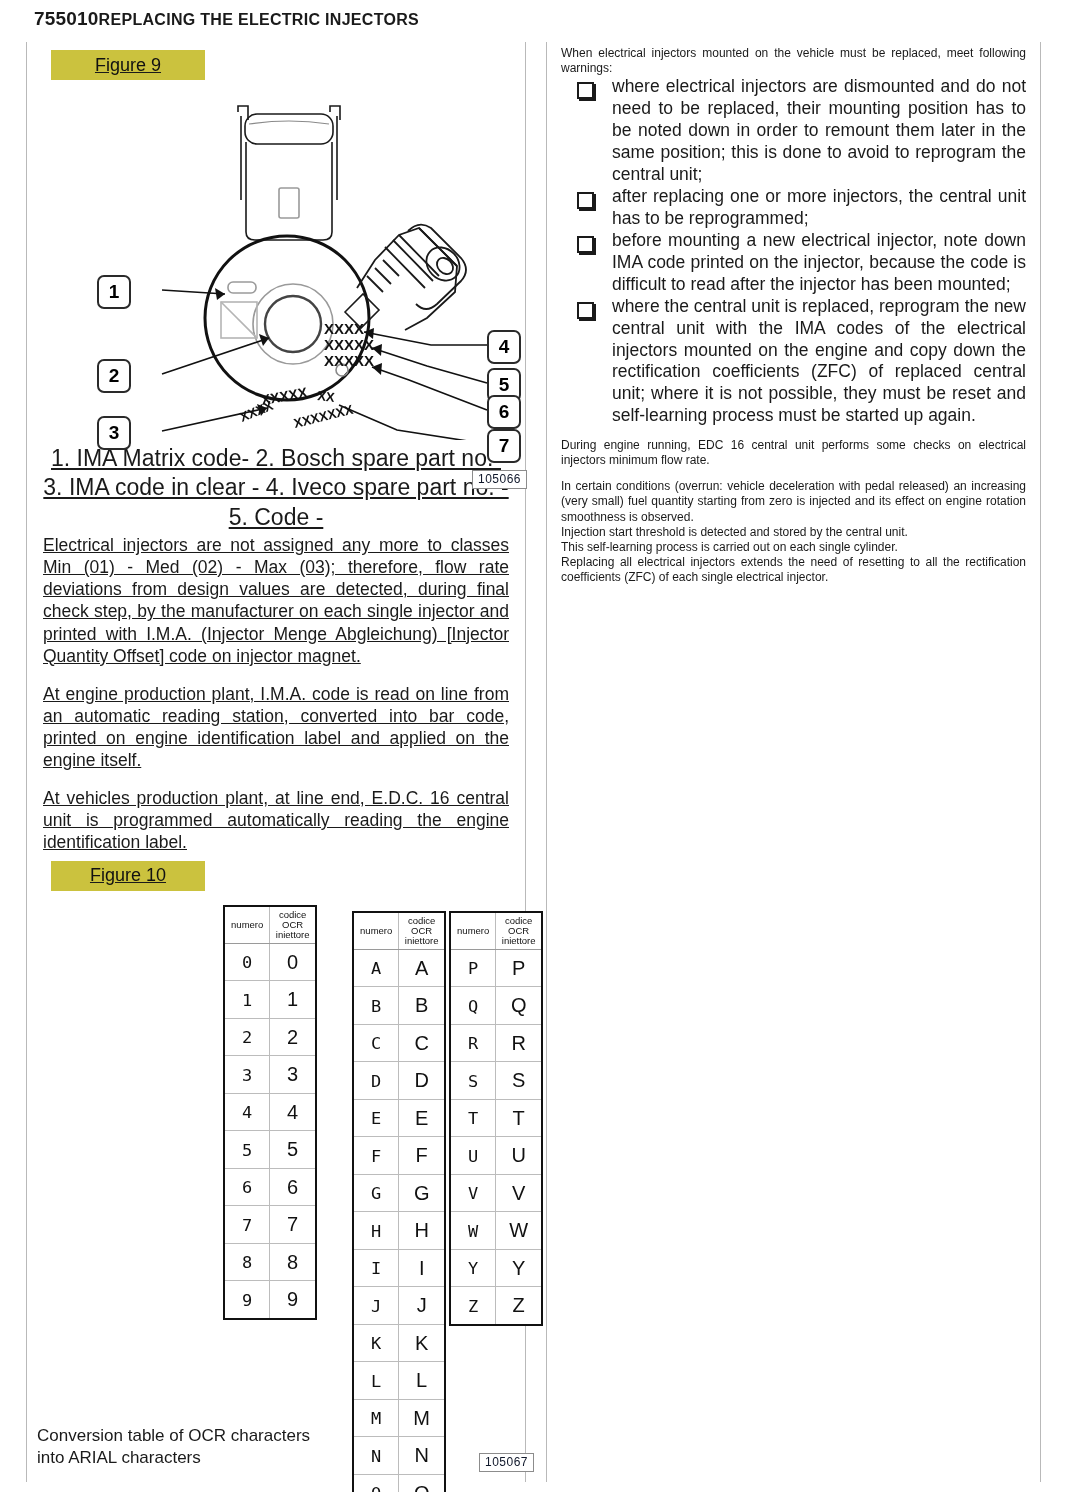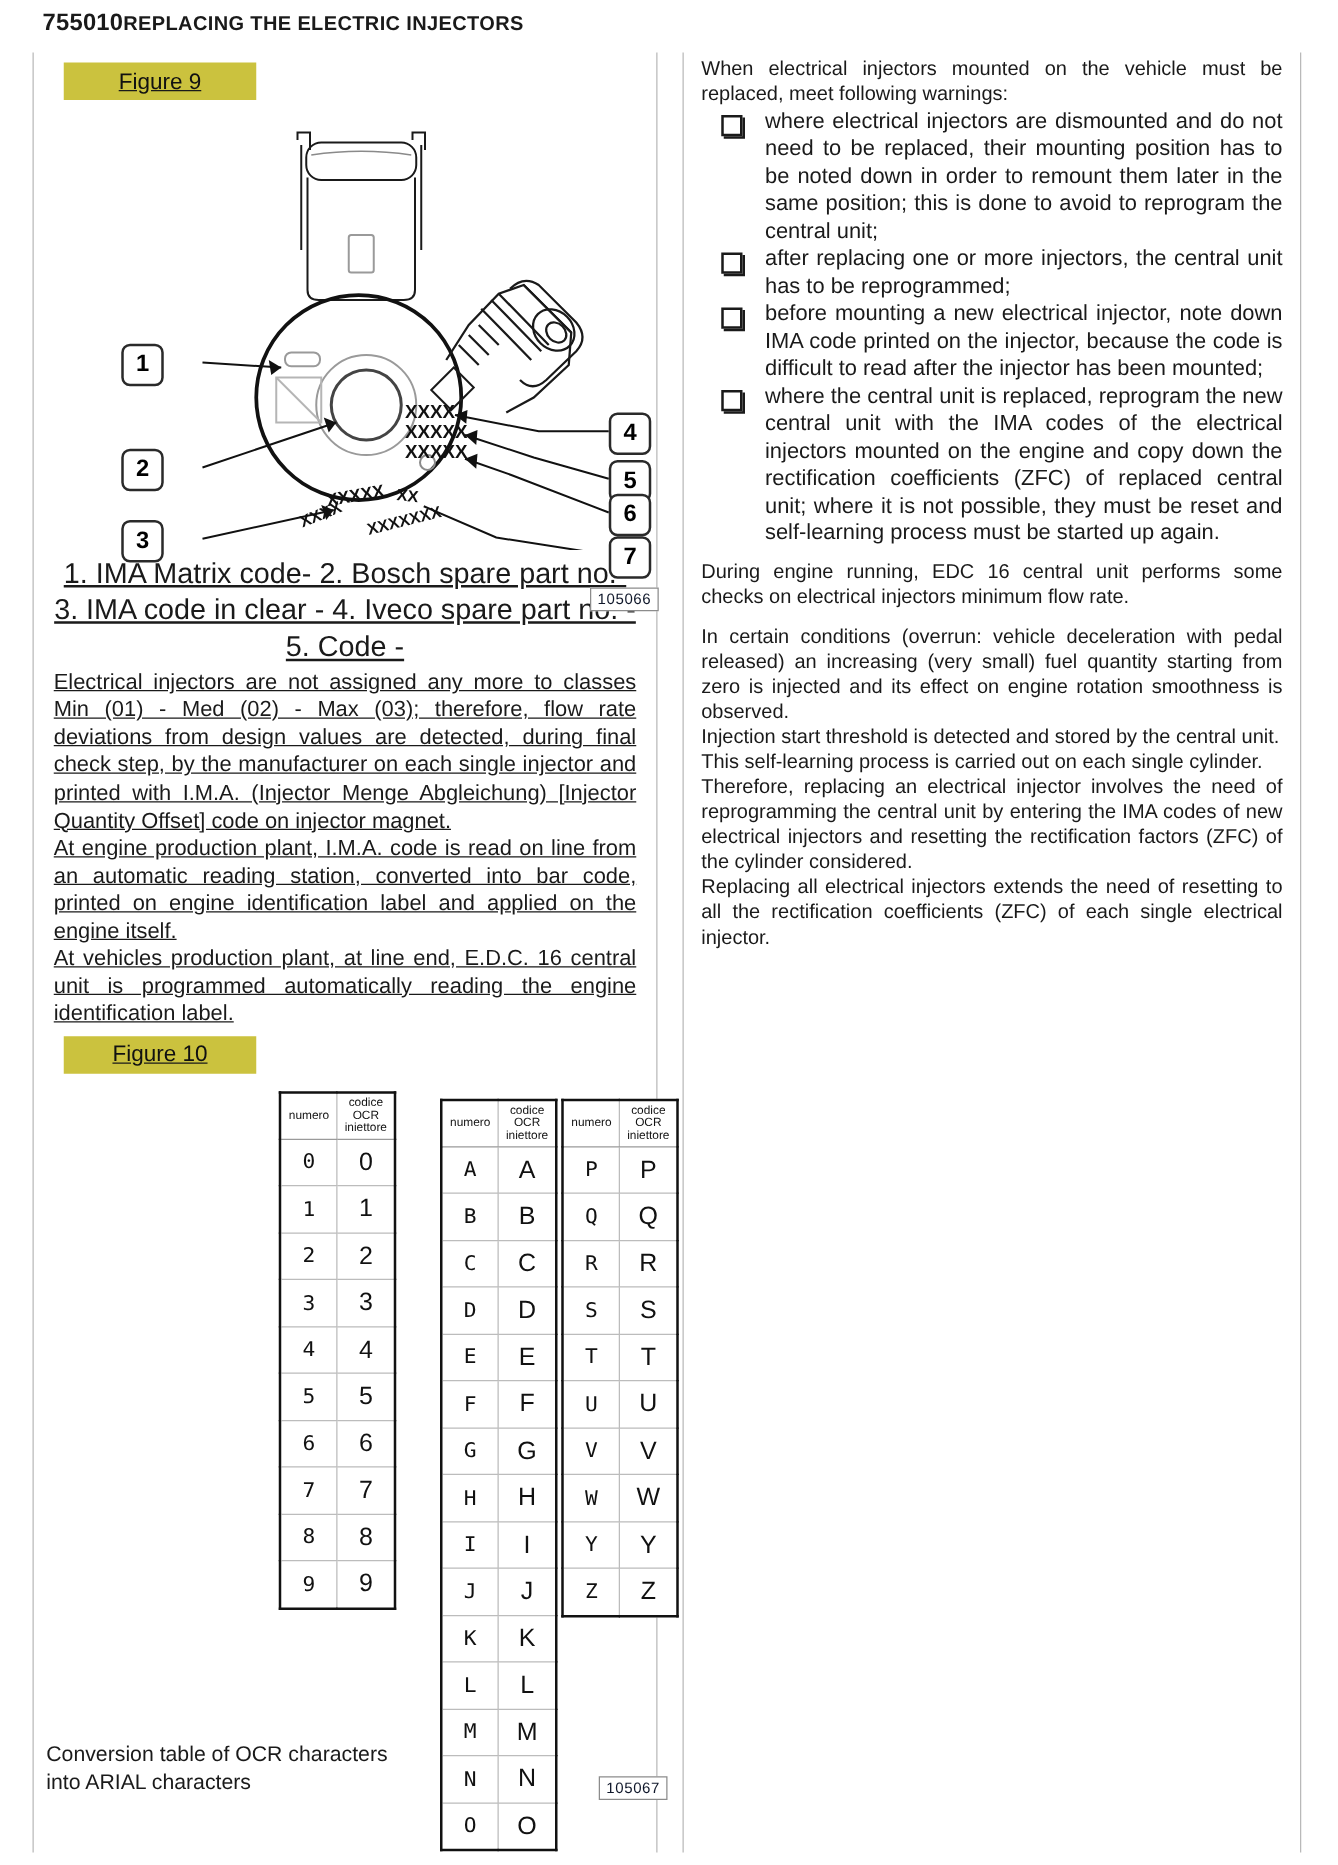--- a/index.html
+++ b/index.html
@@ -107,21 +107,21 @@
     padding: 4px 16px 0 16px;
     color: #1a1a1a;
   }
   .para {
     text-align: justify;
     font-size: 17.5px;
     line-height: 1.26;
     margin: 0 16px;
     color: #1a1a1a;
   }
-  .para + .para { margin-top: 0; }
+  .para + .para { margin-top: 16px; }
 
   
   .fig10-area {
     position: relative;
     width: 498px;
     height: 600px;
     margin-top: 14px;
   }
   .ocr-table {
     position: absolute;
@@ -173,21 +173,21 @@
   }
   .ref10 {
     position: absolute;
     left: 452px;
     top: 548px;
   }
 
   
   .rc-para {
     text-align: justify;
-    font-size: 16px;
+    font-size: 12px;
     line-height: 1.255;
     margin: 0 14px 0 14px;
   }
   .rc-para.top { margin-top: 4px; }
   .rc-list { margin: 0; padding: 0; list-style: none; }
   .rc-item {
     display: flex;
     align-items: flex-start;
     margin: 0 14px 0 30px;
   }
@@ -540,15 +540,14 @@
     </div>
   </div>
 
   <div class="rc-gap"></div>
 
   <div class="rc-para">During engine running, EDC 16 central unit performs some checks on electrical injectors minimum flow rate.</div>
   <div class="rc-gap"></div>
   <div class="rc-para">In certain conditions (overrun: vehicle deceleration with pedal released) an increasing (very small) fuel quantity starting from zero is injected and its effect on engine rotation smoothness is observed.</div>
   <div class="rc-para">Injection start threshold is detected and stored by the central unit.</div>
   <div class="rc-para">This self-learning process is carried out on each single cylinder.</div>
-  <div class="rc-para">Therefore, replacing an electrical injector involves the need of reprogramming the central unit by entering the IMA codes of new electrical injectors and resetting the rectification factors (ZFC) of the cylinder considered.</div>
   <div class="rc-para">Replacing all electrical injectors extends the need of resetting to all the rectification coefficients (ZFC) of each single electrical injector.</div>
 </div>
 
 </body></html>

